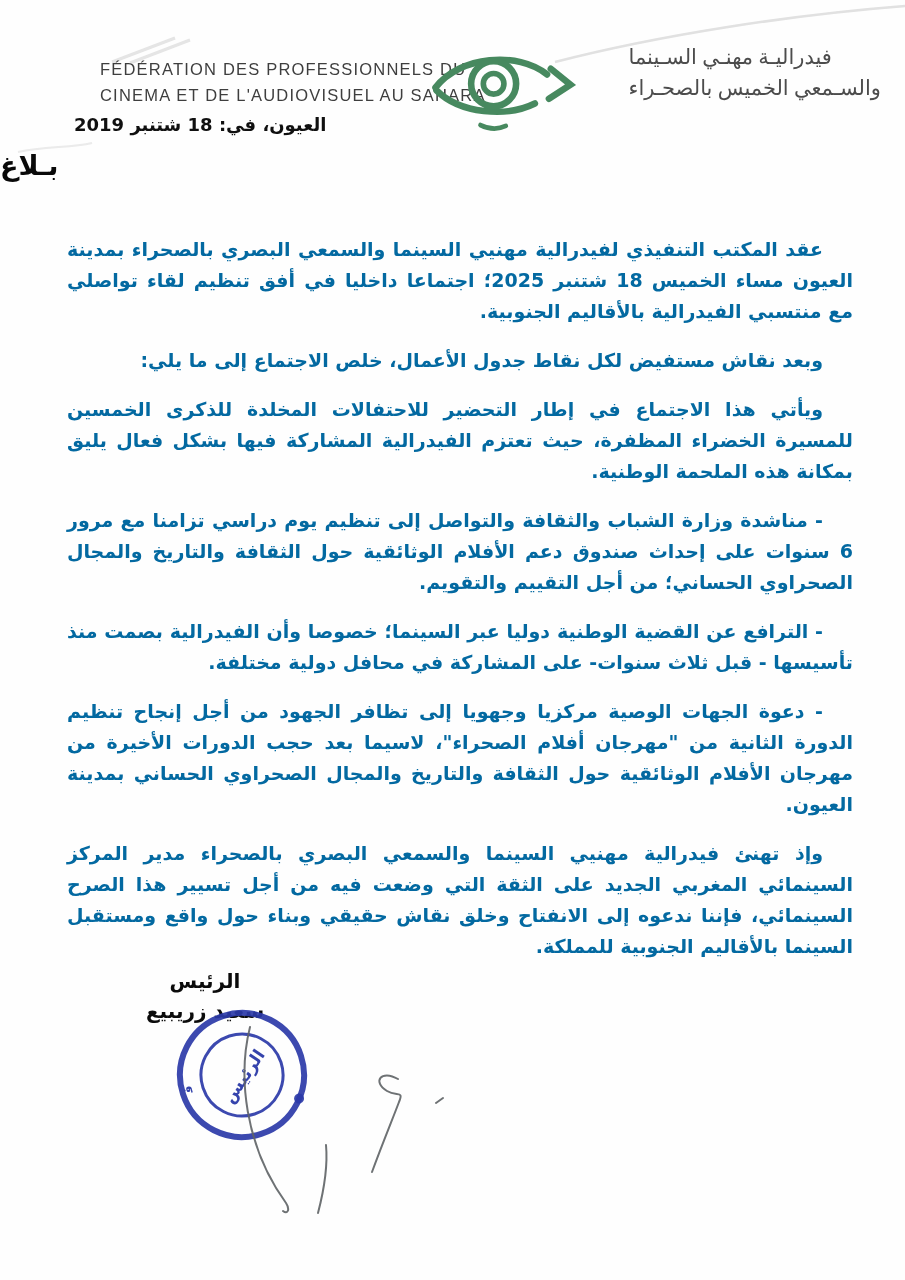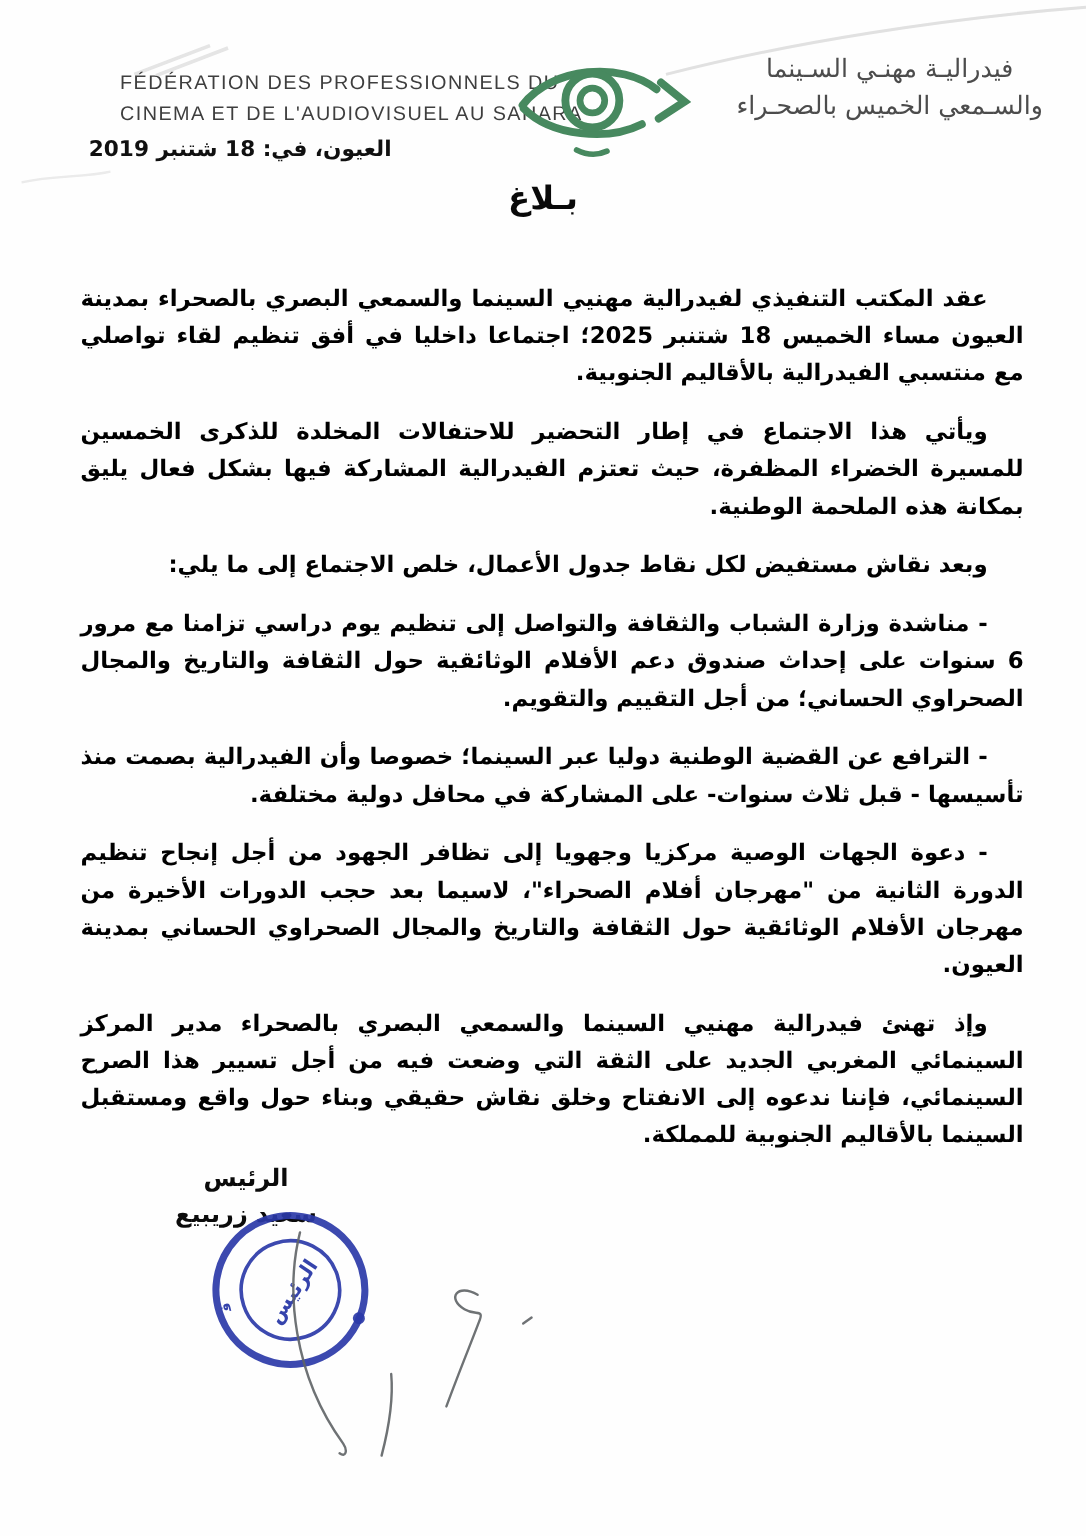--- a/index.html
+++ b/index.html
@@ -15,43 +15,43 @@
   
   .org-fr{
     position:absolute;left:100px;top:56px;
     font-family:"Liberation Sans",sans-serif;
     font-size:16.5px;line-height:26px;
     letter-spacing:1.2px;color:#3e3e3e;
     white-space:nowrap;
   }
   .logo{position:absolute;left:428px;top:38px;width:150px;height:100px;}
   .org-ar{
-    position:absolute;right:36px;top:42px;
-    direction:rtl;text-align:center;
-    font-size:21px;line-height:31px;color:#4c4c4c;
+    position:absolute;right:24px;top:42px;
+    direction:rtl;text-align:left;
+    font-size:21px;line-height:31px;color:#4c4c4c;font-family:Liberation Serif, serif;
   }
   .dateline{
     position:absolute;left:74px;top:114px;
     direction:rtl;
     font-size:18px;font-weight:700;color:#101010;
     white-space:nowrap;
   }
   
   .doc-title{
     position:absolute;left:0;right:0;top:150px;
-    text-align:center;direction:rtl;
+    text-align:left;direction:rtl;
     font-size:27px;font-weight:700;color:#090909;
     letter-spacing:1px;
   }
   
   .body-text{
     position:absolute;left:57px;right:52px;top:234px;
     direction:rtl;
     font-size:19px;font-weight:700;line-height:31px;
-    color:#000000;
+    color:#0369a1;
     text-align:justify;text-justify:inter-word;margin-left:10px;
   }
   .body-text p{margin:0 0 18px 0;text-indent:30px;}
   
   .sig-block{
     position:absolute;left:110px;top:966px;width:190px;
     direction:rtl;text-align:center;
     font-size:20px;font-weight:700;color:#0b0b0b;
     line-height:30px;
   }
@@ -89,22 +89,22 @@
     <div>فيدراليـة مهنـي السـينما</div>
     <div>والسـمعي الخميس بالصحـراء</div>
   </div>
 
   <div class="dateline">العيون، في: 18 شتنبر 2019</div>
 
   <div class="doc-title">بـلاغ</div>
 
   <div class="body-text">
     <p>عقد المكتب التنفيذي لفيدرالية مهنيي السينما والسمعي البصري بالصحراء بمدينة العيون مساء الخميس 18 شتنبر 2025؛ اجتماعا داخليا في أفق تنظيم لقاء تواصلي مع منتسبي الفيدرالية بالأقاليم الجنوبية.</p>
+    <p>وبعد نقاش مستفيض لكل نقاط جدول الأعمال، خلص الاجتماع إلى ما يلي:</p>
     <p>ويأتي هذا الاجتماع في إطار التحضير للاحتفالات المخلدة للذكرى الخمسين للمسيرة الخضراء المظفرة، حيث تعتزم الفيدرالية المشاركة فيها بشكل فعال يليق بمكانة هذه الملحمة الوطنية.</p>
-    <p>وبعد نقاش مستفيض لكل نقاط جدول الأعمال، خلص الاجتماع إلى ما يلي:</p>
     <p>- مناشدة وزارة الشباب والثقافة والتواصل إلى تنظيم يوم دراسي تزامنا مع مرور 6 سنوات على إحداث صندوق دعم الأفلام الوثائقية حول الثقافة والتاريخ والمجال الصحراوي الحساني؛ من أجل التقييم والتقويم.</p>
     <p>- الترافع عن القضية الوطنية دوليا عبر السينما؛ خصوصا وأن الفيدرالية بصمت منذ تأسيسها - قبل ثلاث سنوات- على المشاركة في محافل دولية مختلفة.</p>
     <p>- دعوة الجهات الوصية مركزيا وجهويا إلى تظافر الجهود من أجل إنجاح تنظيم الدورة الثانية من "مهرجان أفلام الصحراء"، لاسيما بعد حجب الدورات الأخيرة من مهرجان الأفلام الوثائقية حول الثقافة والتاريخ والمجال الصحراوي الحساني بمدينة العيون.</p>
     <p>وإذ تهنئ فيدرالية مهنيي السينما والسمعي البصري بالصحراء مدير المركز السينمائي المغربي الجديد على الثقة التي وضعت فيه من أجل تسيير هذا الصرح السينمائي، فإننا ندعوه إلى الانفتاح وخلق نقاش حقيقي وبناء حول واقع ومستقبل السينما بالأقاليم الجنوبية للمملكة.</p>
   </div>
 
   <div class="sig-block">
     <div>الرئيس</div>
     <div>سعيد زريبيع</div>
   </div>

